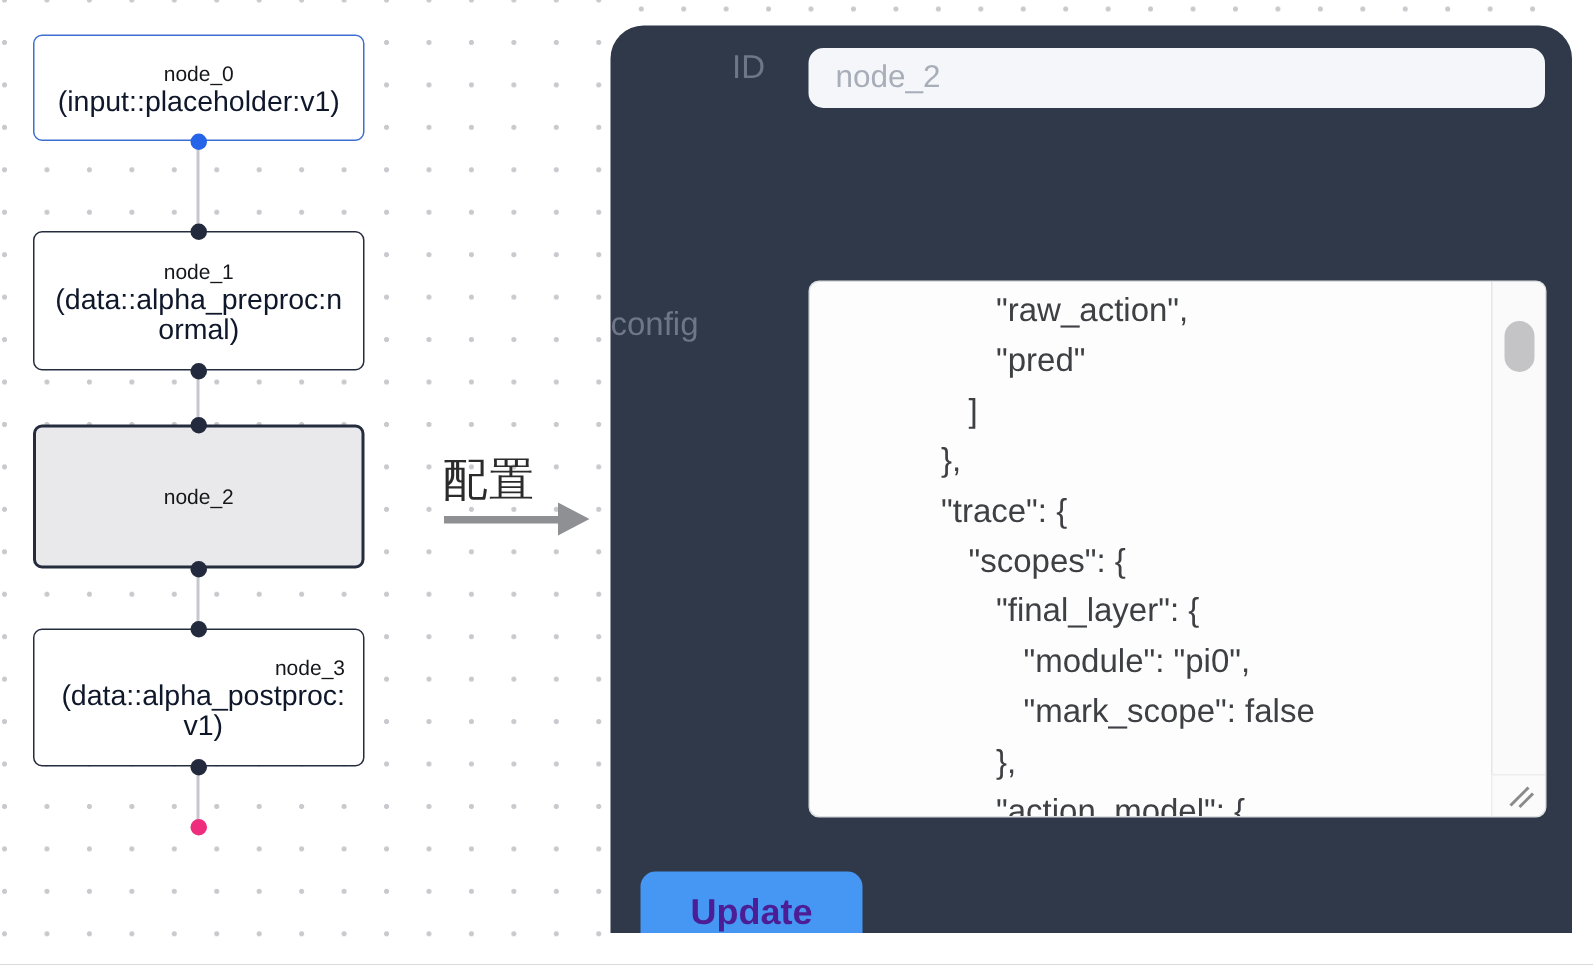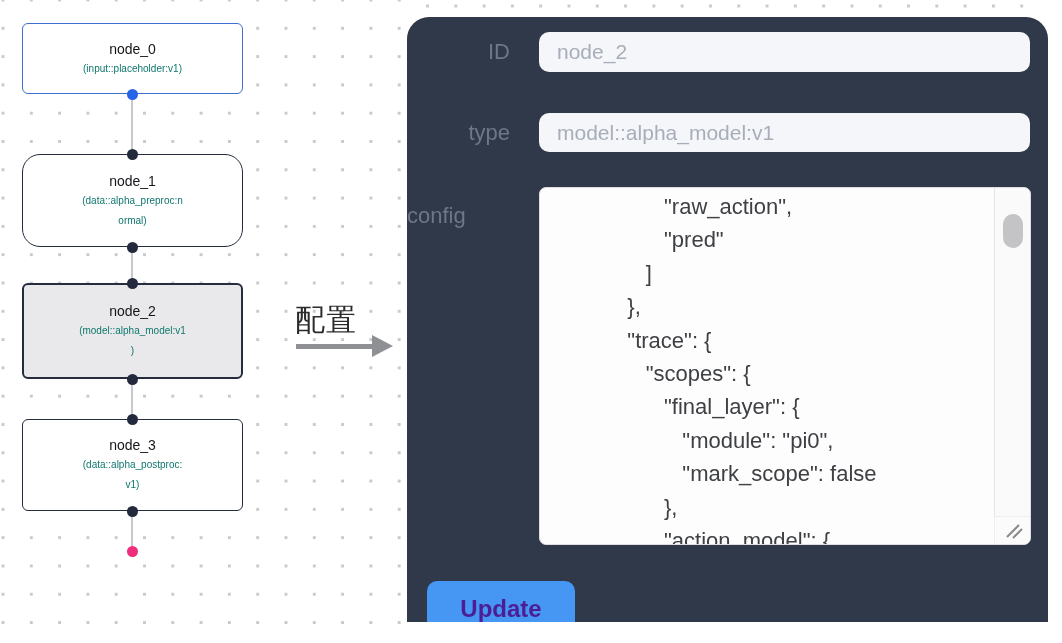--- a/index.html
+++ b/index.html
@@ -29,25 +29,25 @@
     position: absolute; left: 22px; width: 221px;
     background: #ffffff;
     border: 1.5px solid #252c3e;
     border-radius: 6px;
     display: flex; flex-direction: column; align-items: center; justify-content: center;
     text-align: center;
     z-index: 2;
     padding: 2px 12px;
   }
   .node .n-title { font-size: 14px; line-height: 20px; color: #15161a; }
-  .node .n-sub   { font-size: 10px; line-height: 20px; color: #0f766e; white-space: pre-line; word-break: break-all; }
+  .node .n-sub   { font-size: 19px; line-height: 20px; color: #0f172a; white-space: pre-line; word-break: break-all; }
   .node-0 { top: 23px;  height: 71px; border-color: #3e6ed0; }
-  .node-1 { top: 154px; height: 93px; border-radius: 18px; }
+  .node-1 { top: 154px; height: 93px; }
   .node-2 { top: 283px; height: 96px; border-width: 2px; background: #e9e9eb; }
-  .node-3 { top: 419px; height: 92px; }
+  .node-3 { top: 419px; height: 92px; align-items: flex-end; }
   .node-4 { top: 551px; height: 70px; border-color: #ee2e7d; }
   .edge-line {
     position: absolute; left: 130.7px; width: 2px; background: #c6c8cd; z-index: 1;
   }
   .port {
     position: absolute; left: 126.5px; width: 11px; height: 11px;
     border-radius: 50%; background: #232a3d; z-index: 3;
   }
   .port.blue { background: #2563e8; }
   .port.pink { background: #ee2e7d; }
@@ -66,21 +66,21 @@
   }
   
   .panel {
     position: absolute; left: 407px; top: 17px; width: 641px; height: 605px;
     background: #2f3949;
     border-radius: 22px 22px 0 0;
     overflow: hidden;
     z-index: 5;
   }
   .field-row {
-    position: absolute; left: 0; right: 18px; display: flex; align-items: center;
+    position: absolute; left: 0; right: 18px; display: flex; 
   }
   .row-id   { top: 15px; height: 40px; }
   .row-type { top: 96px; height: 39px; }
   .f-label {
     width: 103px; text-align: right; font-size: 22px; color: #6e7687; flex: none;
     margin-right: 29px;
   }
   .f-input {
     flex: 1; height: 100%;
     background: #f4f6f9; border: none; outline: none;
@@ -143,22 +143,20 @@
       <div class="n-title">node_0</div>
       <div class="n-sub">(input::placeholder:v1)</div>
     </div>
     <div class="node node-1">
       <div class="n-title">node_1</div>
       <div class="n-sub">(data::alpha_preproc:n
 ormal)</div>
     </div>
     <div class="node node-2">
       <div class="n-title">node_2</div>
-      <div class="n-sub">(model::alpha_model:v1
-)</div>
     </div>
     <div class="node node-3">
       <div class="n-title">node_3</div>
       <div class="n-sub">(data::alpha_postproc:
 v1)</div>
     </div>
 
     <div class="port blue" style="top:88.5px;"></div>
     <div class="port" style="top:148.5px;"></div>
     <div class="port" style="top:241.5px;"></div>
@@ -175,24 +173,20 @@
   <div class="arrow-shaft"></div>
   <div class="arrow-head"></div>
 
   <div class="panel">
 
     <div class="field-row row-id">
       <div class="f-label">ID</div>
       <input class="f-input" type="text" value="node_2" style="">
     </div>
 
-    <div class="field-row row-type">
-      <div class="f-label">type</div>
-      <input class="f-input" type="text" value="model::alpha_model:v1" style="">
-    </div>
 
     <div class="config-label">config</div>
 
     <div class="config-box">
       <div class="config-text">                  "raw_action",
                   "pred"
                ]
             },
             "trace": {
                "scopes": {

